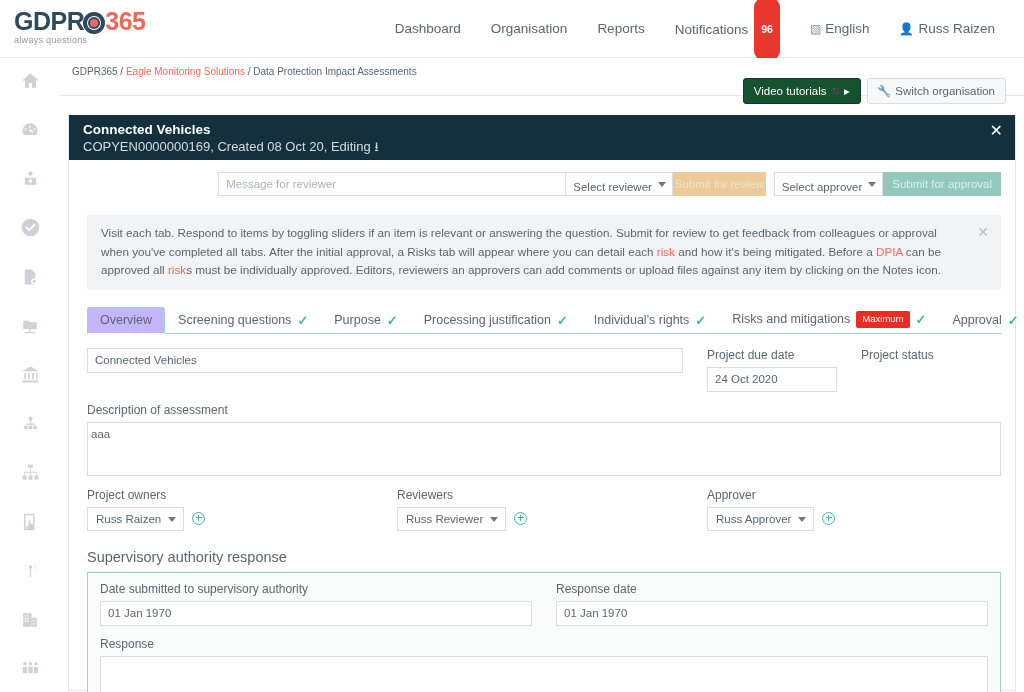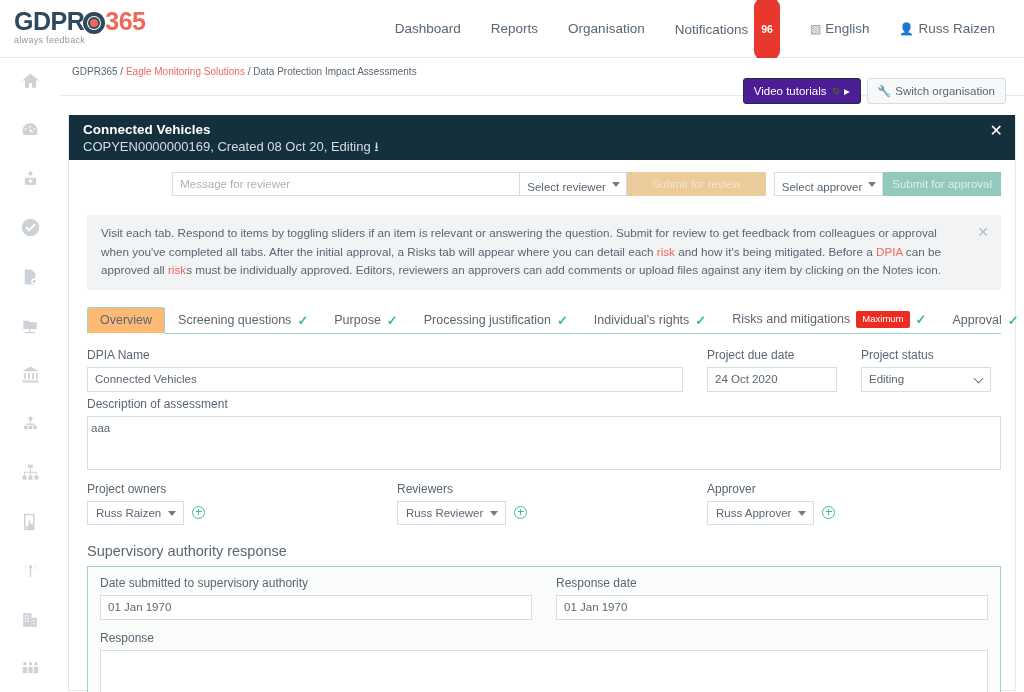--- a/index.html
+++ b/index.html
@@ -74,21 +74,21 @@
   }
   .crumb {
     position: absolute; left: 12px; top: 8px;
     font-size: 10px; color: #5a6672;
   }
   .crumb .accent { color: #f0685a; }
   .crumb-actions {
     position: absolute; right: 18px; top: 20px; display: flex; gap: 6px;
   }
   .btn-dark {
-    background: #4c1d95; color: #ffffff; font-size: 11.5px;
+    background: #14532d; color: #ffffff; font-size: 11.5px;
     border: 1px solid #16333f; border-radius: 3px;
     padding: 5px 10px; cursor: pointer; white-space: nowrap;
   }
   .btn-light {
     background: #f7f8f9; color: #5a6672; font-size: 11.5px;
     border: 1px solid #d9dde1; border-radius: 3px;
     padding: 5px 10px; cursor: pointer; white-space: nowrap;
   }
 
   
@@ -125,21 +125,21 @@
     display: flex; align-items: center; position: relative; cursor: pointer;
     white-space: nowrap;
   }
   .sel-plain .caret {
     position: absolute; right: 6px; top: 9px;
     border-left: 4px solid transparent; border-right: 4px solid transparent;
     border-top: 5px solid #6d7983;
   }
   .btn-review {
     height: 24px; background: #eccb9b; color: #f4e3c9; border: none;
-    font-size: 11.5px; padding: 0 25px; cursor: pointer; white-space: nowrap;
+    font-size: 11.5px; padding: 0 2px; cursor: pointer; white-space: nowrap;
     font-family: "Liberation Sans", sans-serif;
   }
   .btn-approval {
     height: 24px; background: #93c9bd; color: #d9efe9; border: none;
     font-size: 11.5px; padding: 0 9px; cursor: pointer; white-space: nowrap;
     font-family: "Liberation Sans", sans-serif;
   }
   .gap8 { width: 8px; }
 
   
@@ -159,21 +159,21 @@
     position: relative; margin: 17px 14px 0 18px;
     border-bottom: 1px solid #9ed3c8; height: 27px; display: flex; align-items: flex-end;
   }
   .tab {
     font-size: 12.5px; color: #5a6672; padding: 5px 12px 6px 12px;
     border: 1px solid transparent; border-bottom: none; cursor: pointer;
     display: flex; align-items: center; gap: 6px; white-space: nowrap;
     position: relative; top: 1px; border-radius: 3px 3px 0 0;
   }
   .tab.active {
-    background: #fdba74; border-color: #9ed3c8; border-bottom: 1px solid #ffffff;
+    background: #c4b5fd; border-color: #9ed3c8; border-bottom: 1px solid #ffffff;
   }
   .tick { color: #3fb9a0; font-size: 13px; font-weight: bold; }
   .pill-max {
     background: #ec2b22; color: #ffffff; font-size: 9.5px;
     padding: 2px 6px; border-radius: 2px; line-height: 1.3;
   }
 
   
   .form { position: relative; margin: 14px 14px 0 18px; }
   .lbl { font-size: 12px; color: #5a6672; margin-bottom: 5px; display: block; }
@@ -239,27 +239,27 @@
   }
 </style>
 </head>
 <body>
 
 <div class="topbar">
   <div class="logo">
     <div class="logo-main">
       <span class="logo-gdpr">GDPR</span><span class="logo-fp"></span><span class="logo-365">365</span>
     </div>
-    <div class="logo-sub">always feedback</div>
+    <div class="logo-sub">always questions</div>
   </div>
 
   <div class="topnav">
     <a href="#">Dashboard</a>
+    <a href="#">Organisation</a>
     <a href="#">Reports</a>
-    <a href="#">Organisation</a>
     <a href="#"><span>Notifications</span><span class="badge-count">96</span></a>
     <a href="#"><span class="mini-icon">▧</span><span>English</span></a>
     <a href="#"><span class="mini-icon">👤</span><span>Russ Raizen</span></a>
   </div>
 </div>
 
 <div class="sidebar">
   <div class="side-item">
     <span><svg width="19" height="19" viewBox="0 0 24 24">
           <path d="M12 3 1.5 12H5v9h5v-6h4v6h5v-9h3.5L12 3z"></path>
@@ -435,37 +435,32 @@
       <div class="tab">
           <span>Approval</span>
           <span class="tick">✓</span>
         </div>
     </div>
 
     <div class="form">
 
       <div class="row1">
         <div class="c-name">
-          <label class="lbl">DPIA Name</label>
           <input class="inp" value="Connected Vehicles" style="">
         </div>
         <div class="c-due">
           <label class="lbl">Project due date</label>
           <input class="inp" value="24 Oct 2020" style="">
         </div>
         <div class="c-status">
           <label class="lbl">Project status</label>
-          <div class="selbox">
-              <span>Editing</span>
-              <span class="chev"></span>
-            </div>
         </div>
       </div>
 
-      <div style="margin-top:5px">
+      <div style="margin-top:11px">
         <label class="lbl">Description of assessment</label>
         <textarea class="ta" style="">aaa</textarea>
       </div>
 
       <div class="row2">
         <div class="ppl" style="width:310px">
           <label class="lbl">Project owners</label>
           <span class="ppl-sel">
               <span>Russ Raizen</span>
               <span class="caret"></span>

